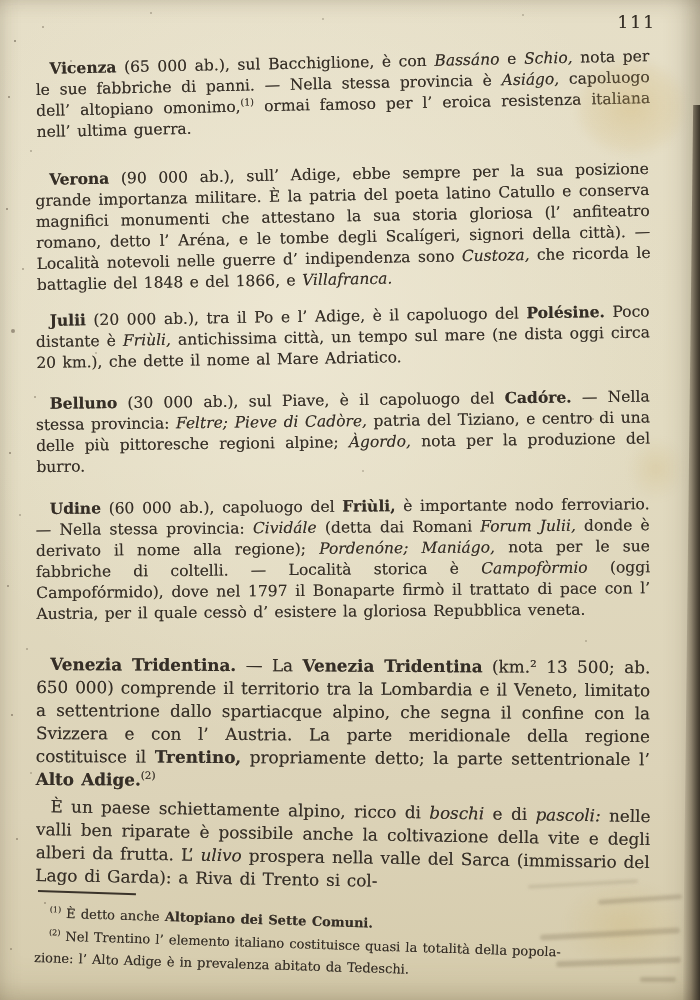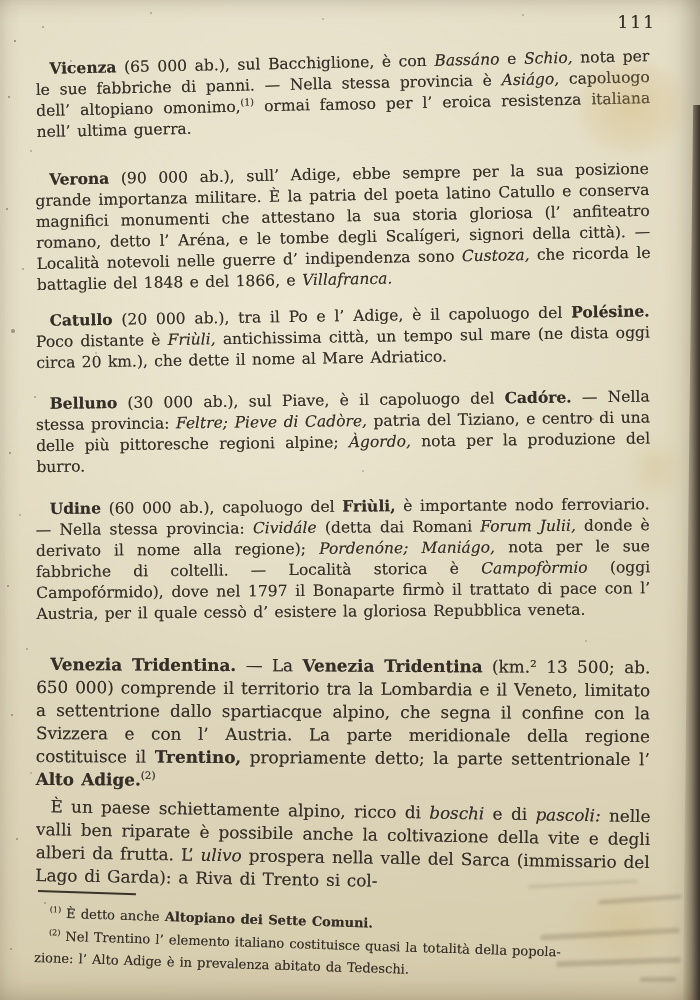--- a/index.html
+++ b/index.html
@@ -91,21 +91,21 @@
 </head>
 <body>
 
 <div class="scan">
 
   <div class="page-number">111</div>
 
   <div class="text-col">
     <p class="para main p1"><span class="b">Vicenza</span><span> (65&nbsp;000 ab.), sul Bacchiglione, è con </span><span class="i">Bassáno</span><span> e </span><span class="i">Schio,</span><span> nota per le sue fabbriche di panni. — Nella stessa provincia è </span><span class="i">Asiágo,</span><span> capoluogo dell’ altopiano omonimo,</span><sup>(1)</sup><span> ormai famoso per l’ eroica resistenza italiana nell’ ultima guerra.</span></p>
     <p class="para main p2"><span class="b">Verona</span><span> (90&nbsp;000 ab.), sull’ Adige, ebbe sempre per la sua posizione grande importanza militare. È la patria del poeta latino Catullo e conserva magnifici monumenti che attestano la sua storia gloriosa (l’ anfiteatro romano, detto l’ Aréna, e le tombe degli Scalígeri, signori della città). — Località notevoli nelle guerre d’ indipendenza sono </span><span class="i">Custoza,</span><span> che ricorda le battaglie del 1848 e del 1866, e </span><span class="i">Villafranca.</span></p>
-    <p class="para main p3"><span class="b">Catullo</span><span> (20&nbsp;000 ab.), tra il Po e l’ Adige, è il capoluogo del </span><span class="b">Polésine.</span><span> Poco distante è </span><span class="i">Friùli,</span><span> antichissima città, un tempo sul mare (ne dista oggi circa 20 km.), che dette il nome al Mare Adriatico.</span></p>
+    <p class="para main p3"><span class="b">Julii</span><span> (20&nbsp;000 ab.), tra il Po e l’ Adige, è il capoluogo del </span><span class="b">Polésine.</span><span> Poco distante è </span><span class="i">Friùli,</span><span> antichissima città, un tempo sul mare (ne dista oggi circa 20 km.), che dette il nome al Mare Adriatico.</span></p>
     <p class="para main p4"><span class="b">Belluno</span><span> (30&nbsp;000 ab.), sul Piave, è il capoluogo del </span><span class="b">Cadóre.</span><span> — Nella stessa provincia: </span><span class="i">Feltre; Pieve di Cadòre,</span><span> patria del Tiziano, e centro di una delle più pittoresche regioni alpine; </span><span class="i">Àgordo,</span><span> nota per la produzione del burro.</span></p>
     <p class="para main p5"><span class="b">Udine</span><span> (60&nbsp;000 ab.), capoluogo del </span><span class="b">Friùli,</span><span> è importante nodo ferroviario. — Nella stessa provincia: </span><span class="i">Cividále</span><span> (detta dai Romani </span><span class="i">Forum Julii,</span><span> donde è derivato il nome alla regione); </span><span class="i">Pordenóne; Maniágo,</span><span> nota per le sue fabbriche di coltelli. — Località storica è </span><span class="i">Campofòrmio</span><span> (oggi Campofórmido), dove nel 1797 il Bonaparte firmò il trattato di pace con l’ Austria, per il quale cessò d’ esistere la gloriosa Repubblica veneta.</span></p>
     <p class="para section p6"><span class="b">Venezia Tridentina.</span><span> — La </span><span class="b">Venezia Tridentina</span><span> (km.² 13&nbsp;500; ab. 650&nbsp;000) comprende il territorio tra la Lombardia e il Veneto, limitato a settentrione dallo spartiacque alpino, che segna il confine con la Svizzera e con l’ Austria. La parte meridionale della regione costituisce il </span><span class="b">Trentino,</span><span> propriamente detto; la parte settentrionale l’ </span><span class="b">Alto Adige.</span><sup>(2)</sup></p>
     <p class="para section p7"><span>È un paese schiettamente alpino, ricco di </span><span class="i">boschi</span><span> e di </span><span class="i">pascoli:</span><span> nelle valli ben riparate è possibile anche la coltivazione della vite e degli alberi da frutta. L’ </span><span class="i">ulivo</span><span> prospera nella valle del Sarca (immissario del Lago di Garda): a Riva di Trento si col-</span></p>
   </div>
 
   <div class="footnote-rule"></div>
 
   <div class="footnotes">
     <p class="fn"><sup>(1)</sup><span> È detto anche </span><span class="b">Altopiano dei Sette Comuni.</span></p>

